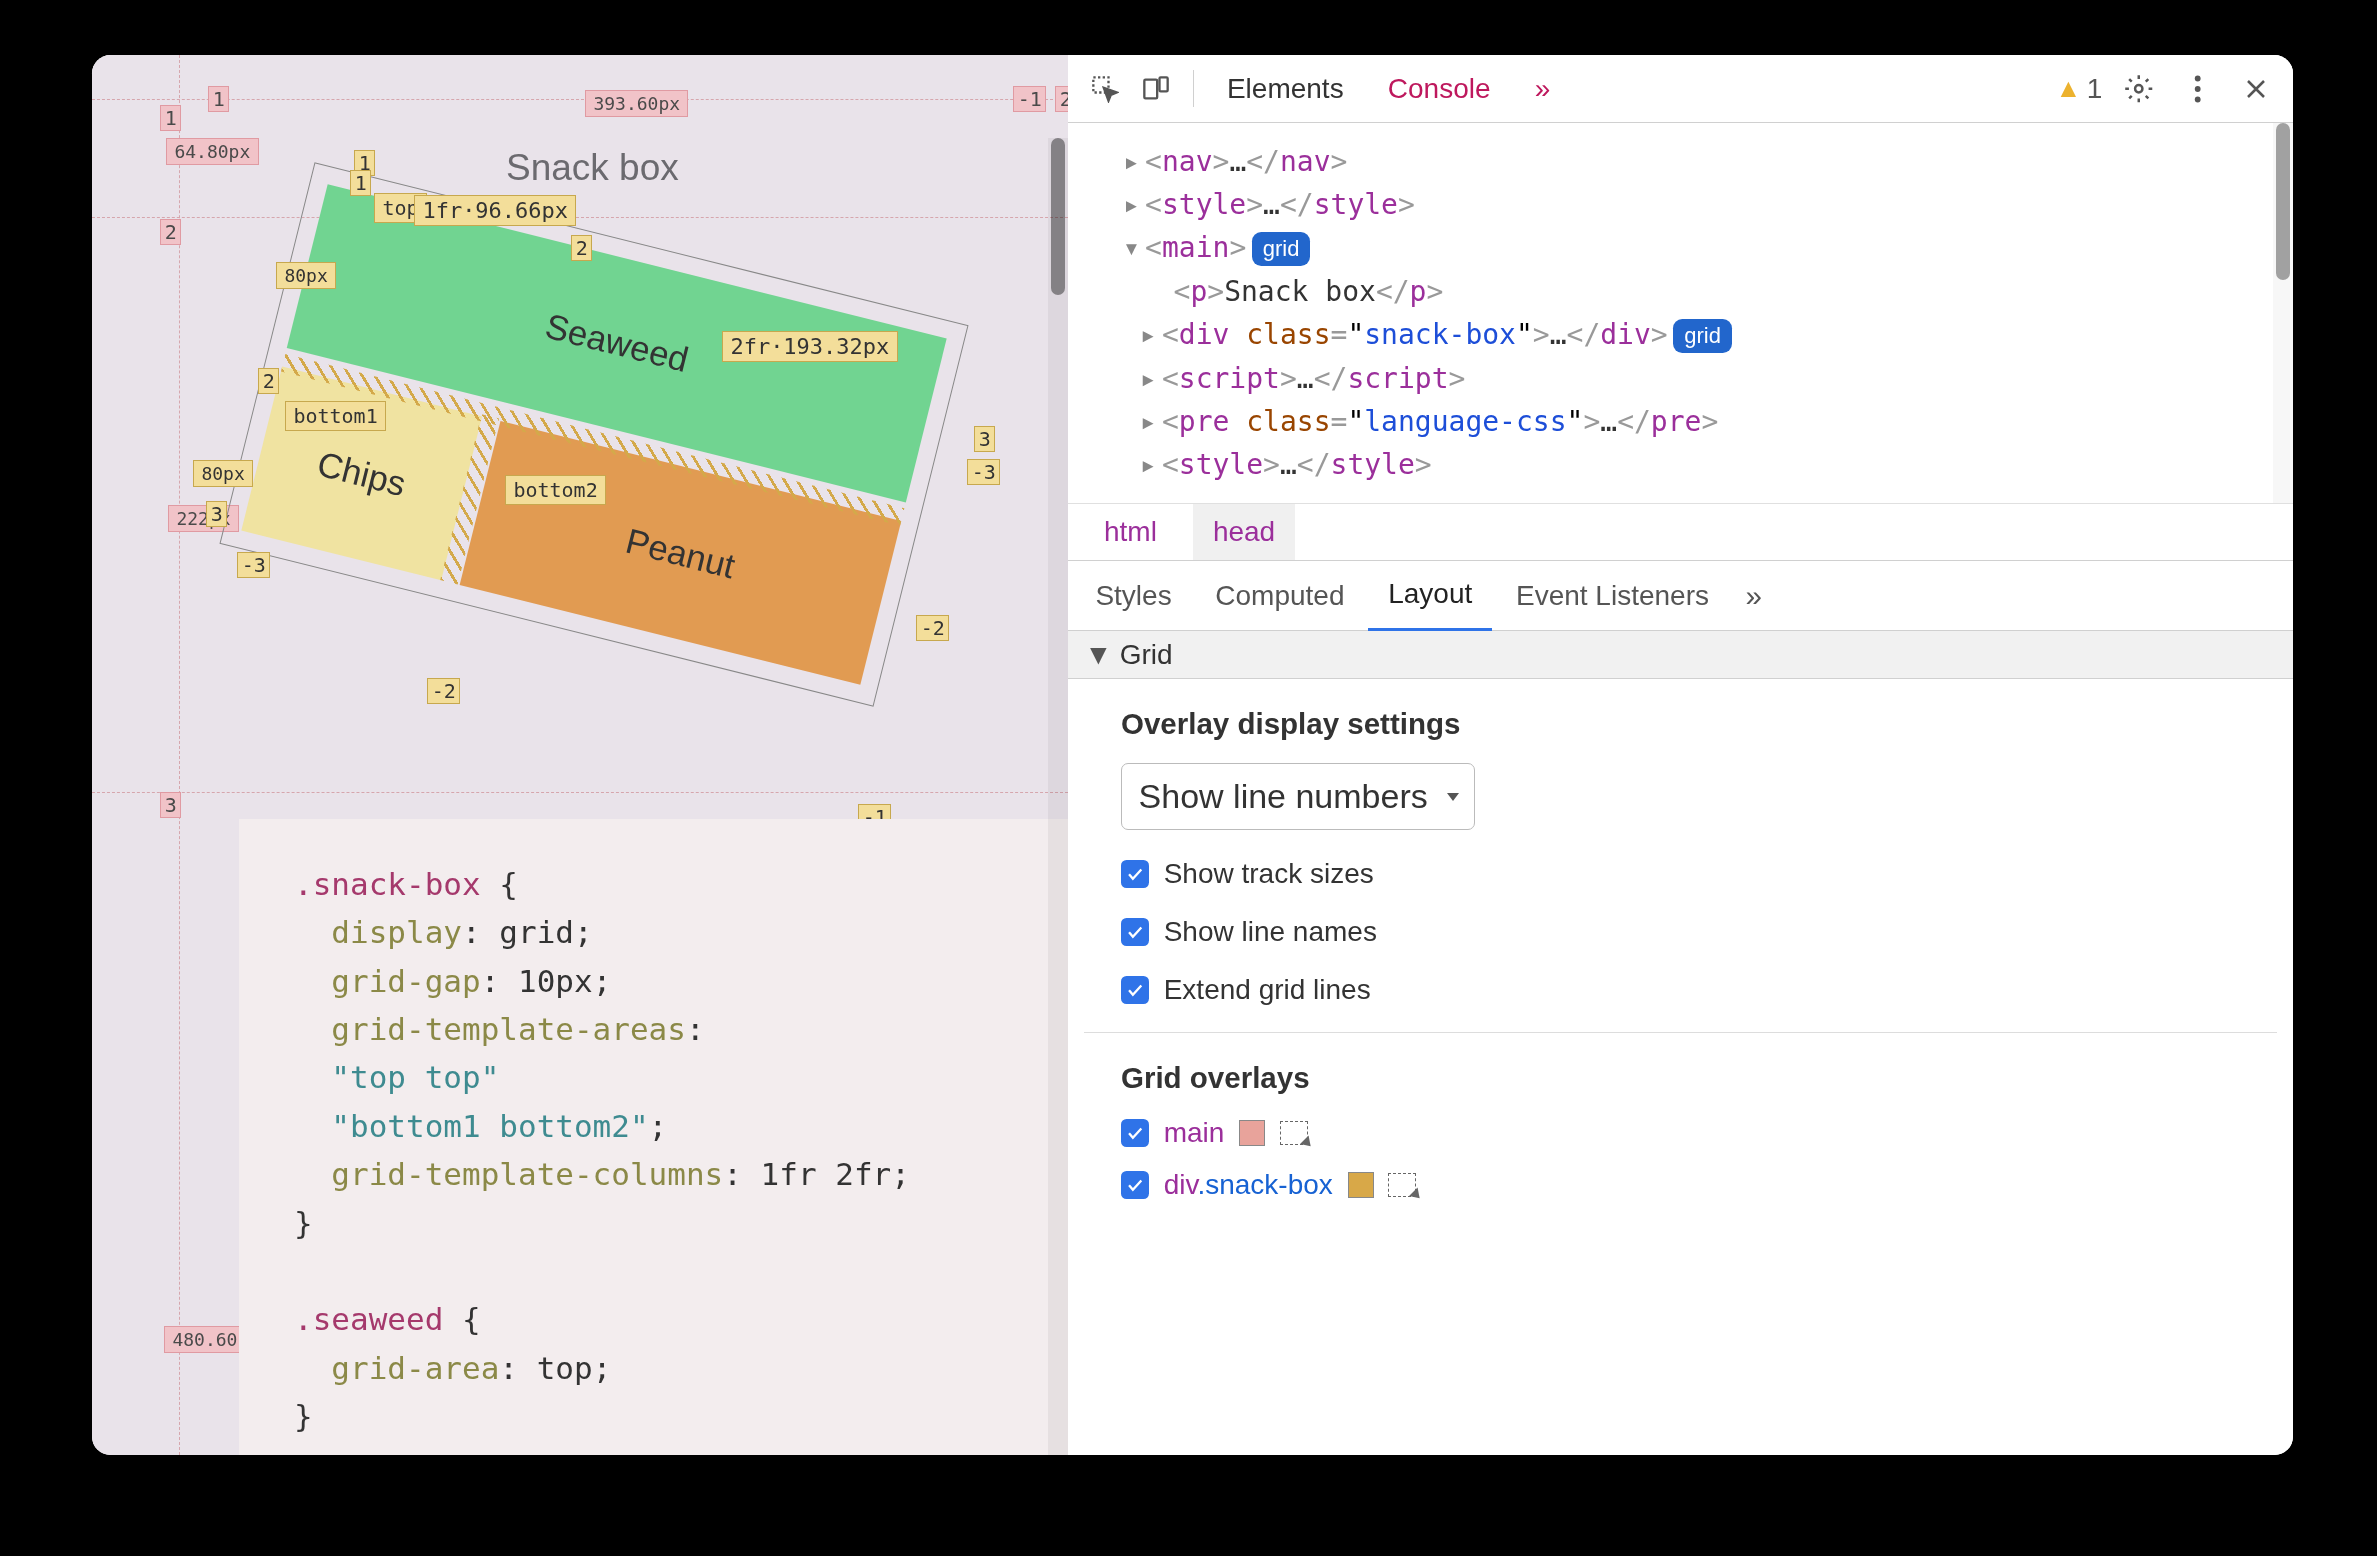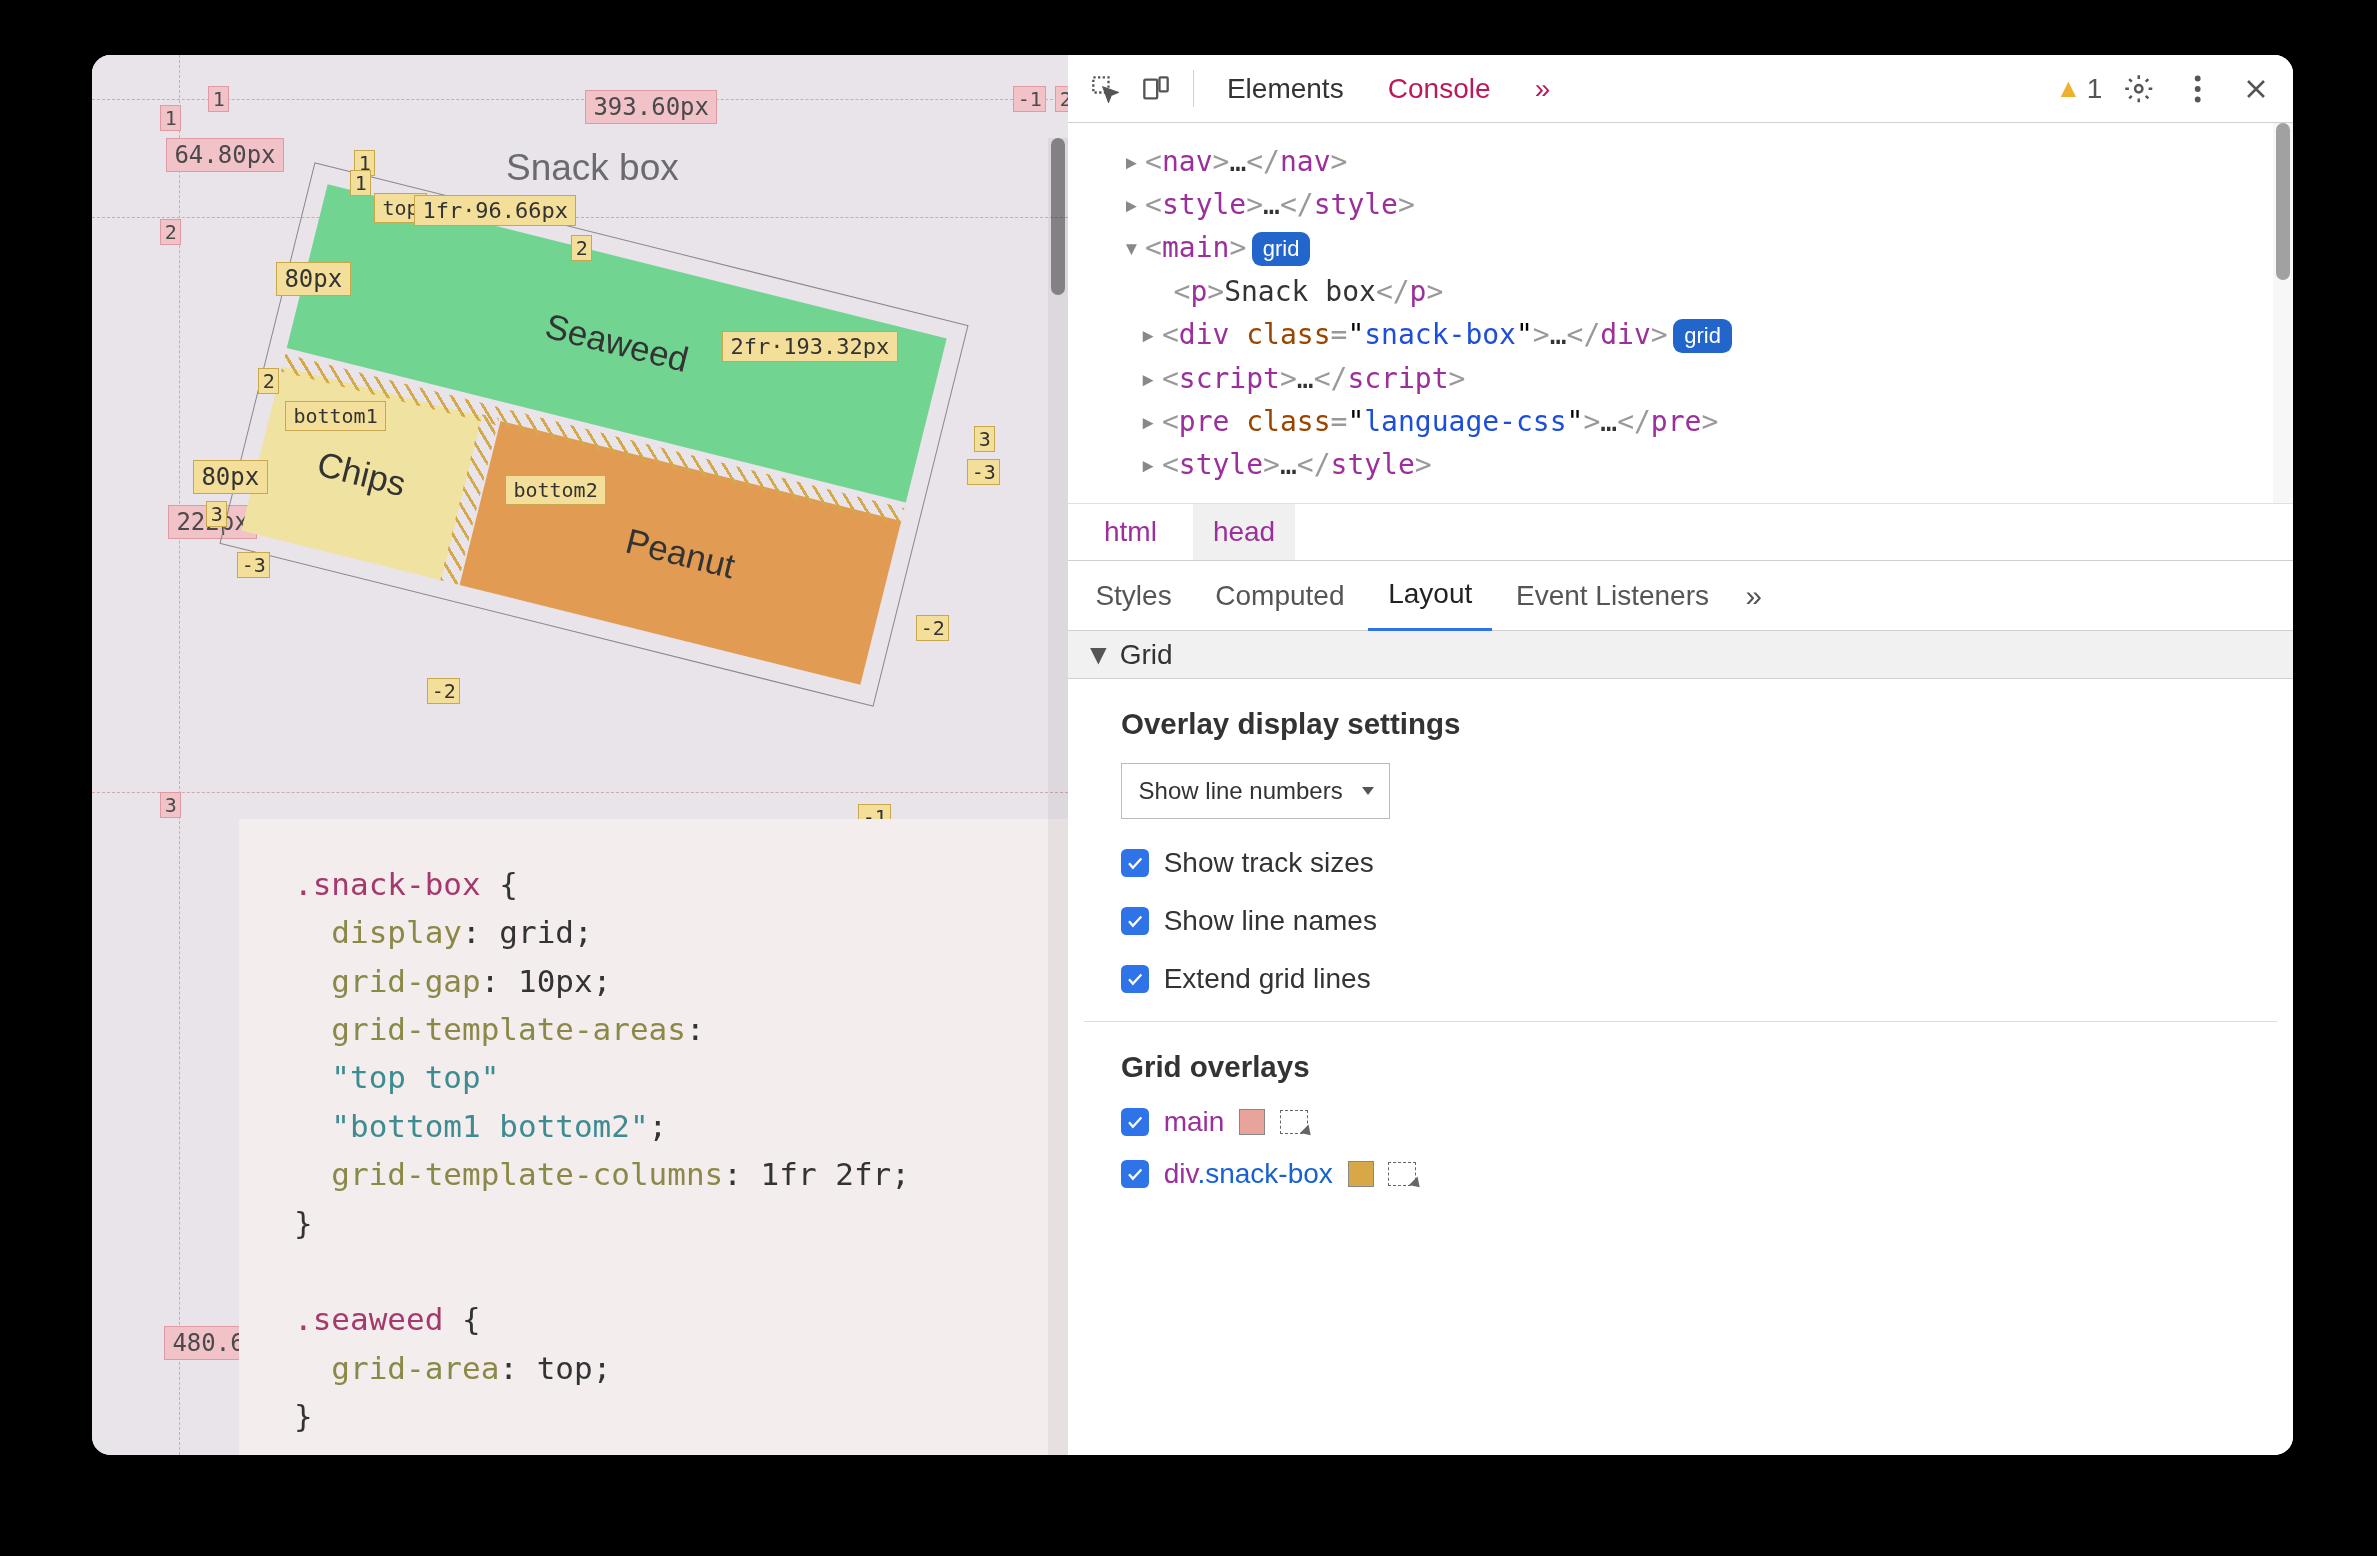--- a/index.html
+++ b/index.html
@@ -32,21 +32,21 @@
     .page-title {
       position: absolute;
       top: 92px;
       left: 414px;
       font-size: 37px;
       color: #6b6a6f;
     }
     
     .label-chip {
       position: absolute;
-      font-size: 24px;
+      font-size: 18px;
       padding: 1.8px 7.4px;
       font-family: Menlo, Monaco, monospace;
       font-weight: 400;
     }
     .label-yellow { background: #f3de9a; border: 0.9px solid #c7a84e; color: #333; }
     .label-pink { background: #f1c3c8; border: 0.9px solid #e09aa2; color: #4a4a4a; }
     .label-small { font-size: 20px; padding: 0 3.7px; }
 
     
     .snackbox-wrap {
@@ -260,23 +260,23 @@
     .layout-body h4 {
       font-size: 29.5px;
       font-weight: 600;
       margin-bottom: 22px;
     }
     .select-row {
       margin-bottom: 28px;
     }
     .select {
       border: 0.9px solid #bbb;
-      border-radius: 0;
+      border-radius: 7px;
       padding: 13px 46px 13px 16.6px;
-      font-size: 24px;
+      font-size: 34px;
       background: #fff;
       position: relative;
       display:inline-block;
       cursor:pointer;
     }
     .select::after {
       content:'';
       position:absolute;
       right:14.7px; top:50%;
       width:0; height:0;

